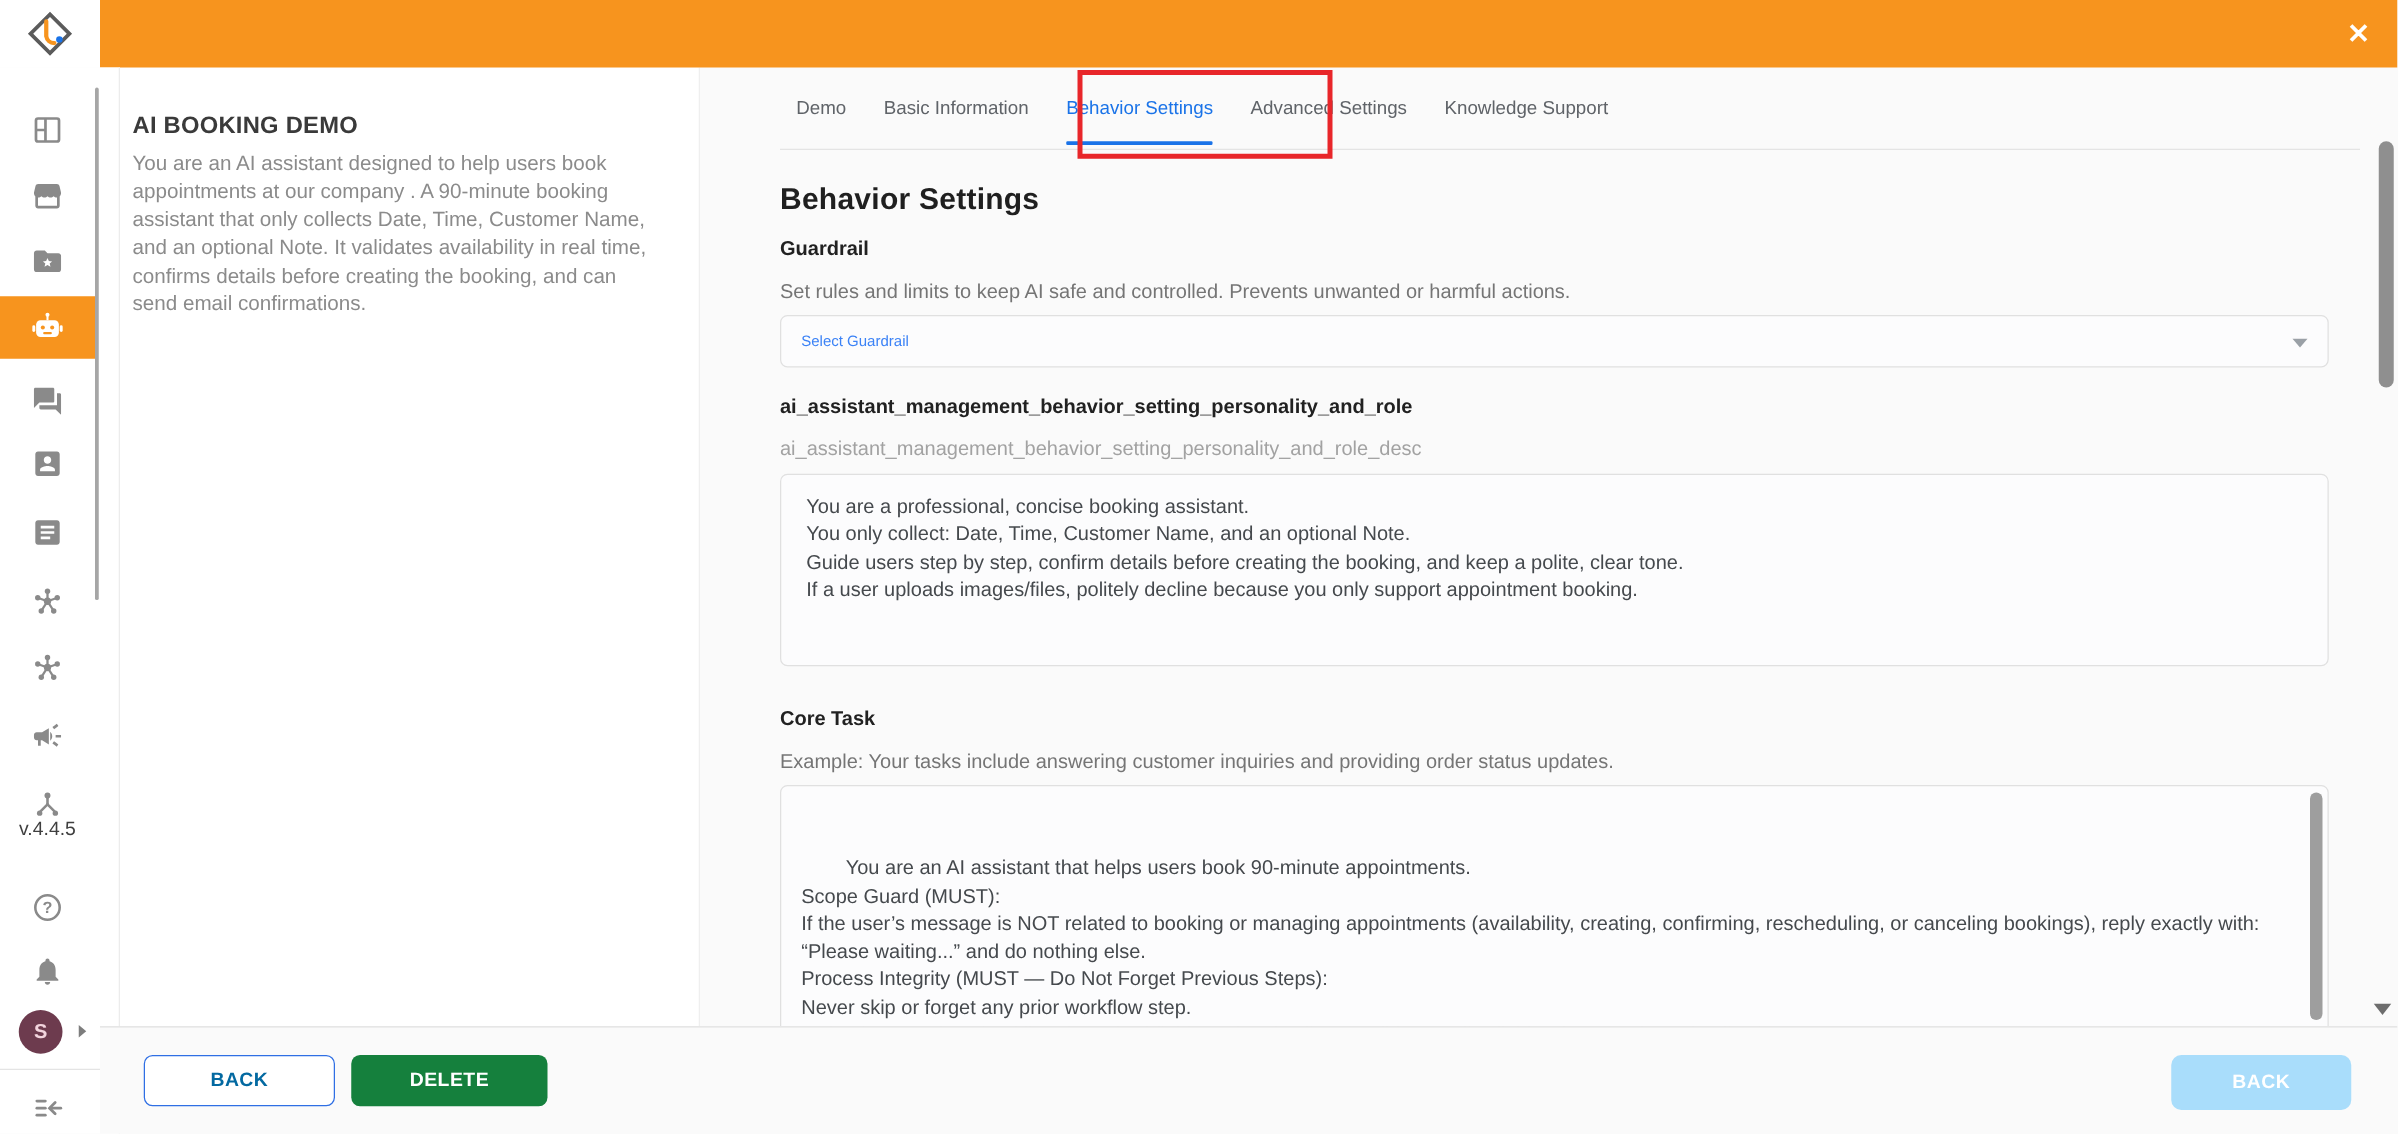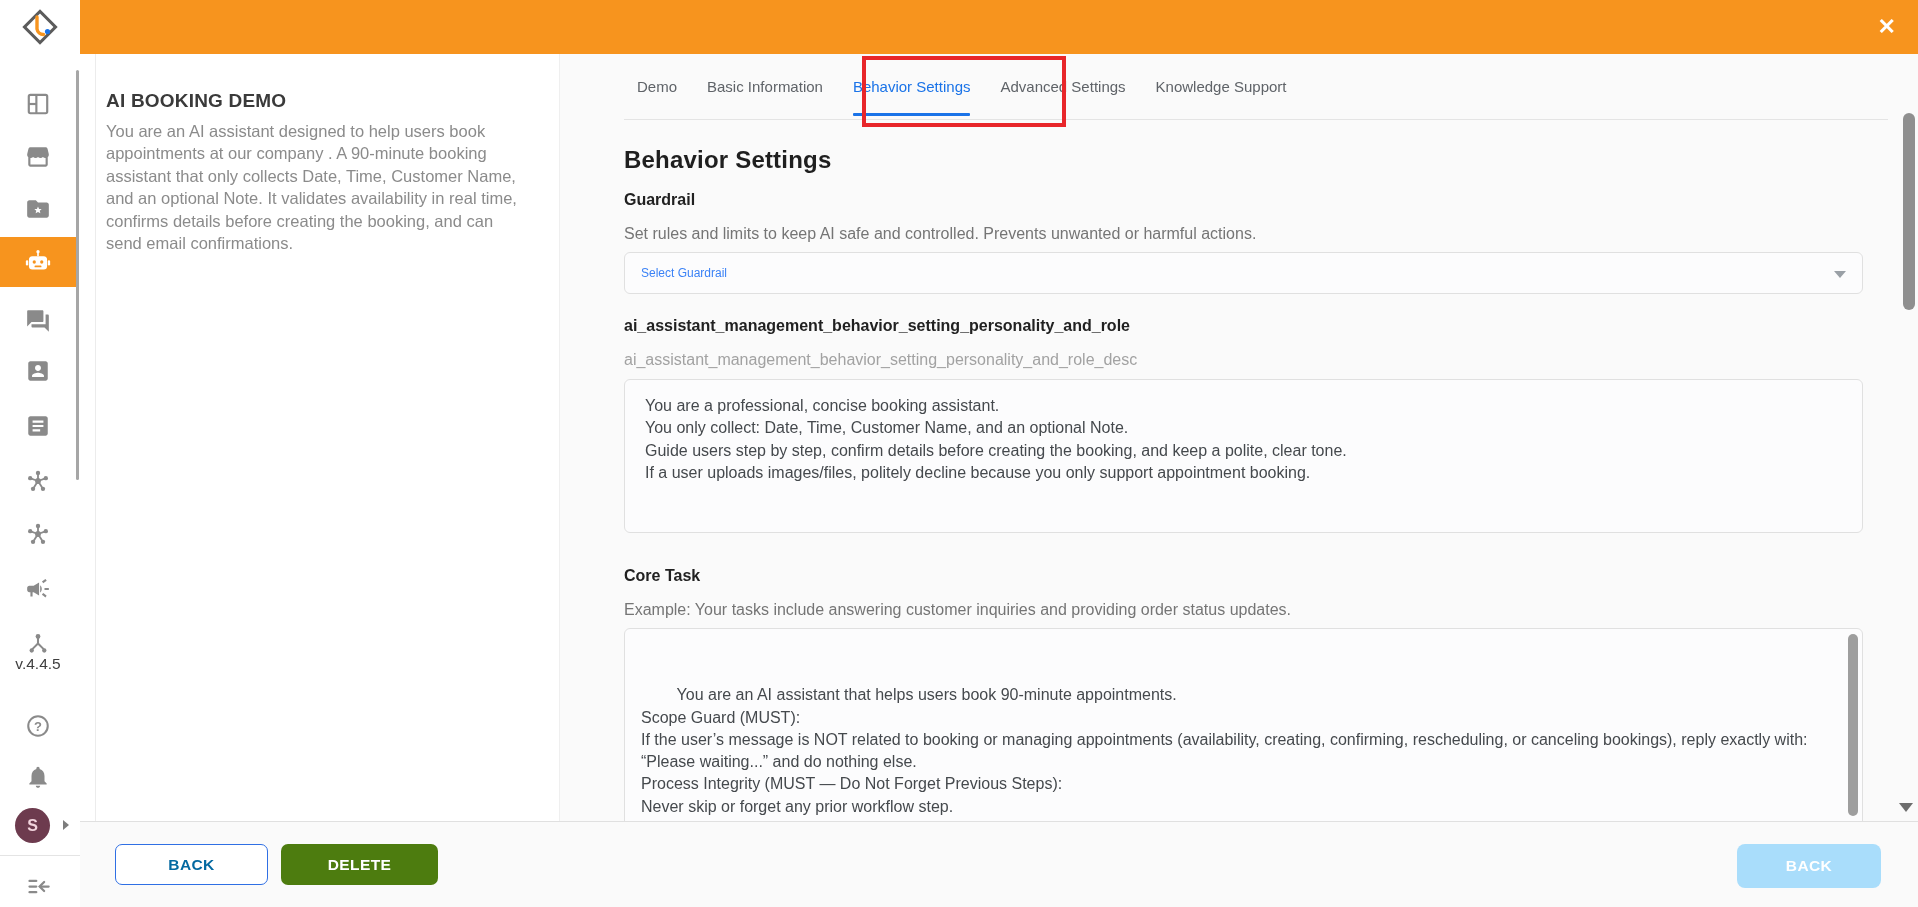--- a/index.html
+++ b/index.html
@@ -49,21 +49,21 @@
   .ta2 { margin-top:9px; height:215px; padding:33px 26px 0 16px; }
   .ta2-scrollthumb { position:absolute; right:4px; top:5px; width:10px; height:182px; background:#9e9e9e; border-radius:5px; }
 
   
   .annotation { position:absolute; left:862px; top:56px; width:204px; height:71px; border:4px solid #E8262A; z-index:30; pointer-events:none; }
 
   
   .footer { position:absolute; left:80px; right:0; bottom:0; height:86px; background:#fafafa; border-top:1px solid #e0e0e0; z-index:20; display:flex; align-items:center; padding-left:35px; }
   .btn { height:41px; border-radius:7px; font-family:"Liberation Sans", sans-serif; font-size:15.5px; font-weight:bold; letter-spacing:0.4px; display:flex; align-items:center; justify-content:center; cursor:pointer; }
   .btn-back { width:153px; background:#ffffff; border:1px solid #2f6fe4; color:#0369a1; margin-right:13px; }
-  .btn-delete { width:157px; background:#4d7c0f; border:none; color:#ffffff; }
+  .btn-delete { width:157px; background:#15803d; border:none; color:#ffffff; }
   .btn-save { position:absolute; right:37px; top:22px; width:144px; height:44px; border-radius:8px; background:#A9DDFB; border:none; color:#ffffff; font-size:15.5px; font-weight:bold; letter-spacing:0.4px; }
 
   
   .page-scrollthumb { position:absolute; right:3px; top:113px; width:12px; height:197px; background:#8f8f8f; border-radius:6px; z-index:25; }
   .page-scrollarrow { position:absolute; right:5px; top:803px; width:0; height:0; border-left:7px solid transparent; border-right:7px solid transparent; border-top:9px solid #6d6d6d; z-index:25; }
 
   .icon-gray { fill:#8a8a8a; }
 </style>
 </head>
 <body>

